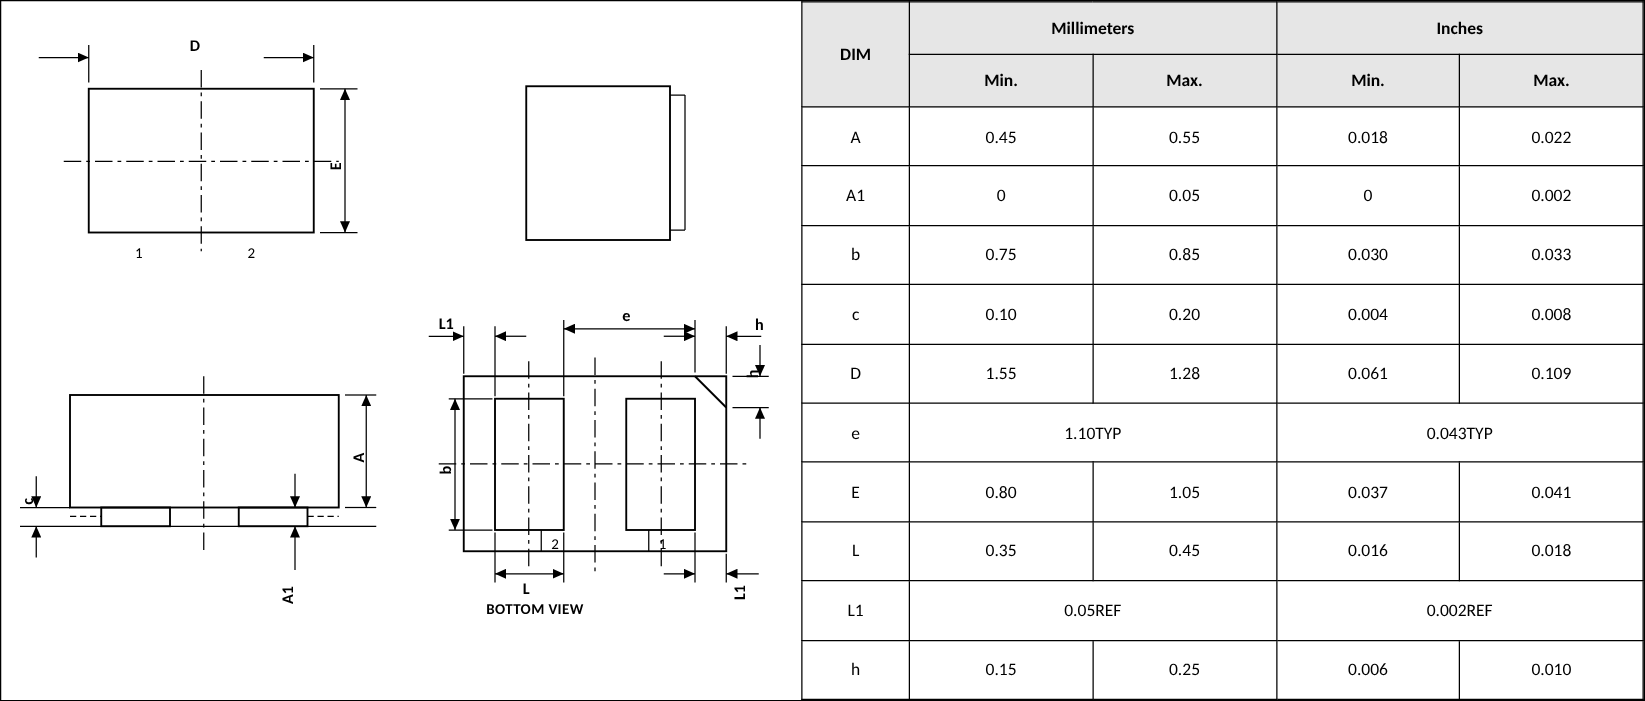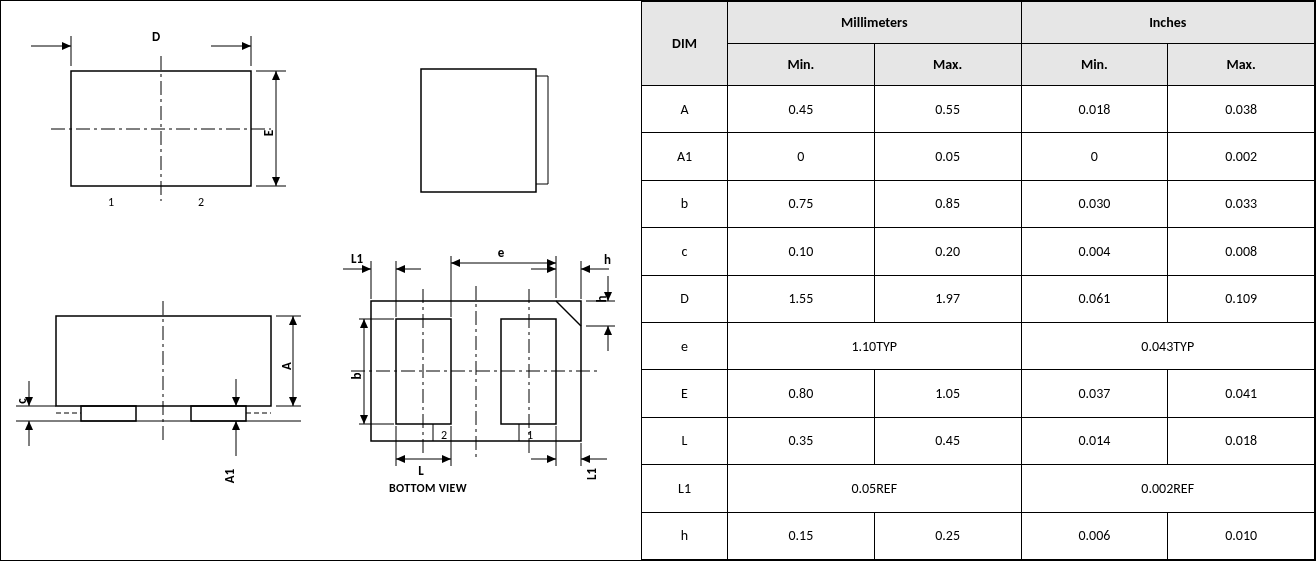--- a/index.html
+++ b/index.html
@@ -205,21 +205,21 @@
           <th>Min.</th>
           <th>Max.</th>
         </tr>
       </thead>
       <tbody>
         <tr>
             <td>A</td>
             <td>0.45</td>
             <td>0.55</td>
             <td>0.018</td>
-            <td>0.038</td>
+            <td>0.022</td>
           </tr>
         <tr>
             <td>A1</td>
             <td>0</td>
             <td>0.05</td>
             <td>0</td>
             <td>0.002</td>
           </tr>
         <tr>
             <td>b</td>
@@ -231,41 +231,41 @@
         <tr>
             <td>c</td>
             <td>0.10</td>
             <td>0.20</td>
             <td>0.004</td>
             <td>0.008</td>
           </tr>
         <tr>
             <td>D</td>
             <td>1.55</td>
-            <td>1.97</td>
+            <td>1.28</td>
             <td>0.061</td>
             <td>0.109</td>
           </tr>
         <tr>
             <td>e</td>
             <td colspan="2">1.10TYP</td>
             <td colspan="2">0.043TYP</td>
           </tr>
         <tr>
             <td>E</td>
             <td>0.80</td>
             <td>1.05</td>
             <td>0.037</td>
             <td>0.041</td>
           </tr>
         <tr>
             <td>L</td>
             <td>0.35</td>
             <td>0.45</td>
-            <td>0.014</td>
+            <td>0.016</td>
             <td>0.018</td>
           </tr>
         <tr>
             <td>L1</td>
             <td colspan="2">0.05REF</td>
             <td colspan="2">0.002REF</td>
           </tr>
         <tr>
             <td>h</td>
             <td>0.15</td>

